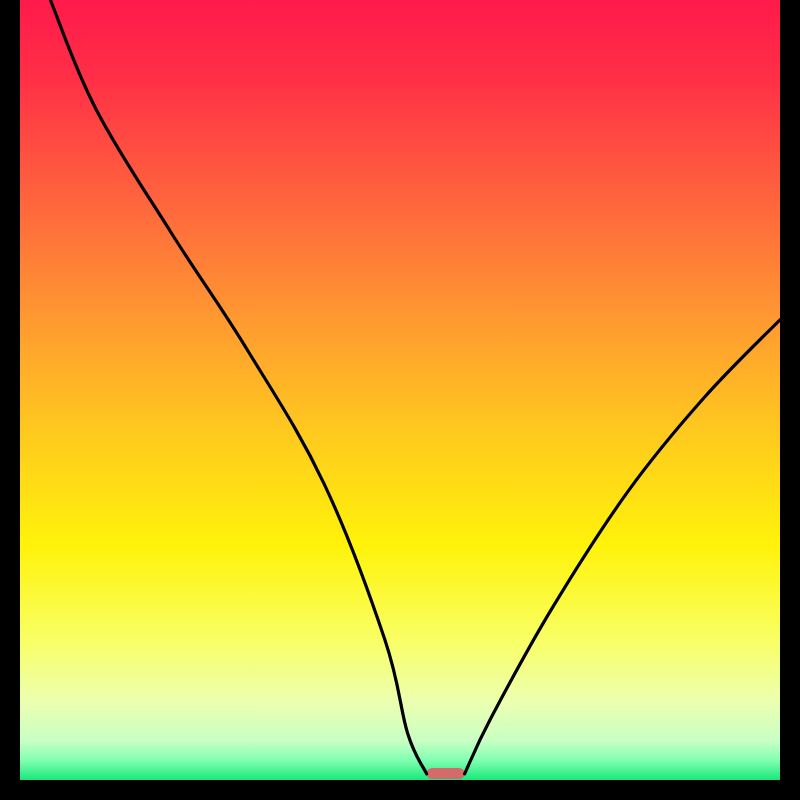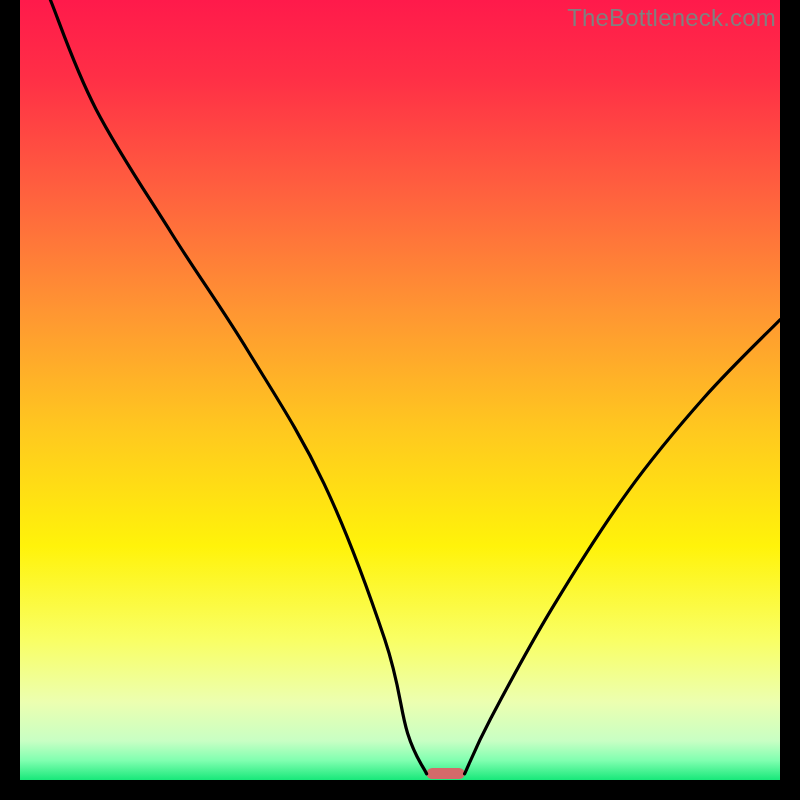--- a/index.html
+++ b/index.html
@@ -37,21 +37,20 @@
   }
   svg {
     display: block;
   }
 </style>
 </head>
 <body>
 
 <div class="frame">
 
-  <div class="watermark">TheBottleneck.com</div>
 
   <div class="plot-area">
     <svg id="chart-svg" width="760" height="780" viewBox="0 0 760 780">
       <defs>
         <linearGradient id="bg-grad" x1="0" y1="0" x2="0" y2="1">
             <stop offset="0%" stop-color="#ff1a4b"></stop>
             <stop offset="10%" stop-color="#ff2f46"></stop>
             <stop offset="25%" stop-color="#ff623e"></stop>
             <stop offset="40%" stop-color="#ff9632"></stop>
             <stop offset="55.00000000000001%" stop-color="#ffc81f"></stop>

